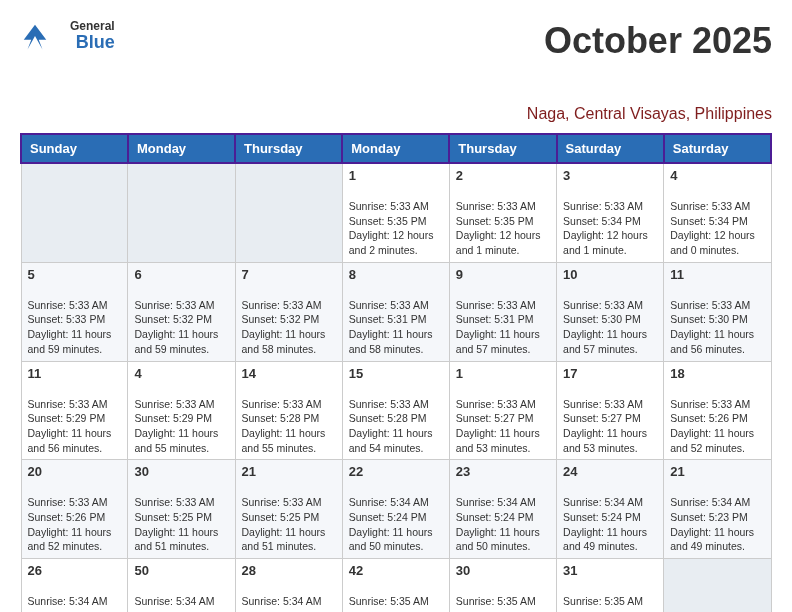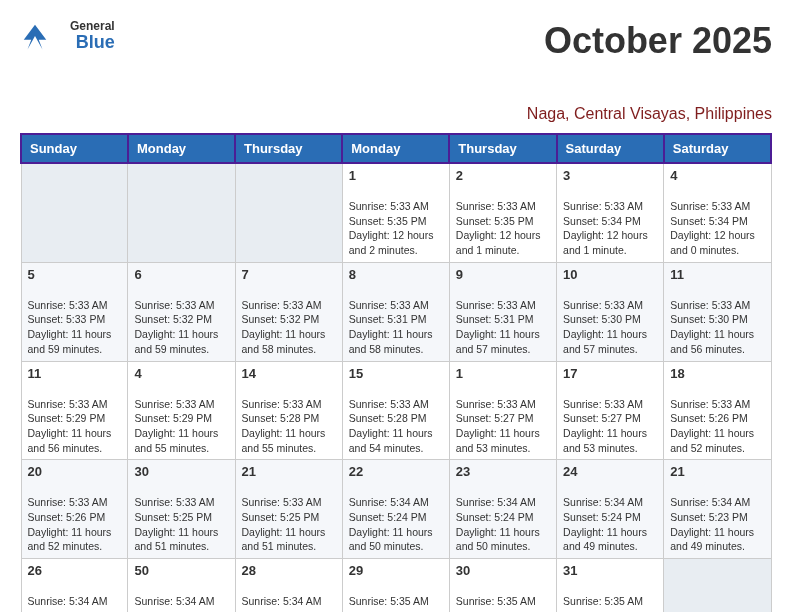--- a/index.html
+++ b/index.html
@@ -330,21 +330,21 @@
 and 48 minutes.</div>
         </td>
         <td>
           <div class="day-number">28</div>
           <div class="day-info" style="white-space: pre-line;">Sunrise: 5:34 AM
 Sunset: 5:22 PM
 Daylight: 11 hours
 and 47 minutes.</div>
         </td>
         <td>
-          <div class="day-number">29</div>
+          <div class="day-number">42</div>
           <div class="day-info" style="white-space: pre-line;">Sunrise: 5:35 AM
 Sunset: 5:22 PM
 Daylight: 11 hours
 and 47 minutes.</div>
         </td>
         <td>
           <div class="day-number">30</div>
           <div class="day-info" style="white-space: pre-line;">Sunrise: 5:35 AM
 Sunset: 5:21 PM
 Daylight: 11 hours

